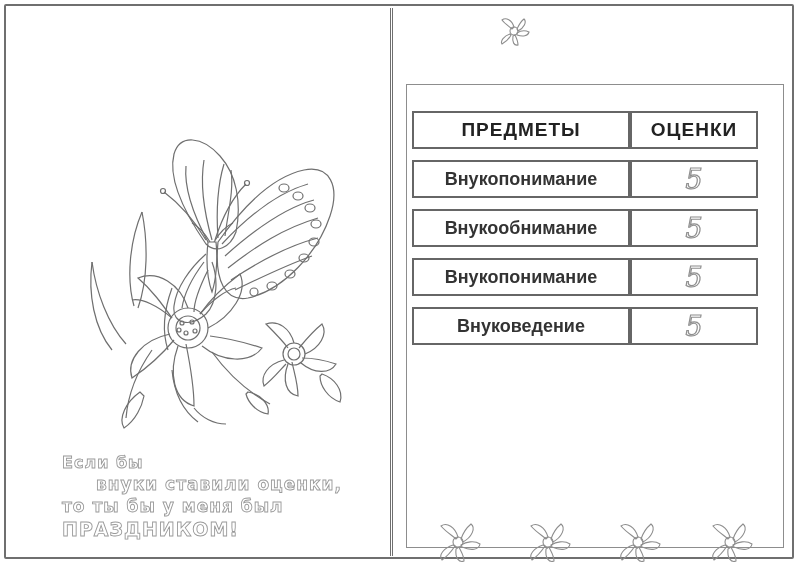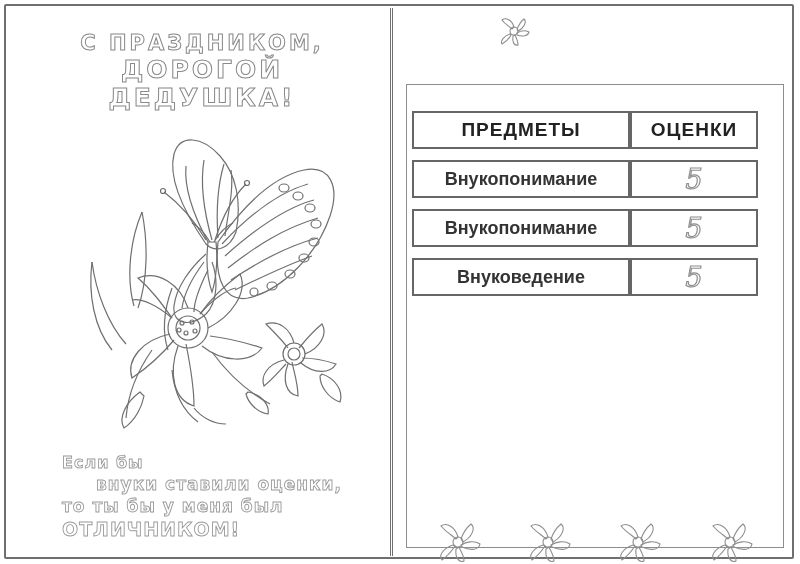--- a/index.html
+++ b/index.html
@@ -77,24 +77,20 @@
 </head>
 <body>
 
 <div class="page">
 
   <div class="frame"></div>
   <div class="fold"></div>
 
   <div class="left">
 
-    <div class="greeting">
-      <div class="l1">С ПРАЗДНИКОМ,</div>
-      <div class="l2">ДОРОГОЙ ДЕДУШКА!</div>
-    </div>
 
     <div class="drawing">
       <svg width="360" height="340" viewBox="0 0 360 340" fill="none" stroke="#6f6f6f" stroke-width="1.2">
 
         <g>
           <path d="M186 150 C184 168 185 186 190 200 C194 188 196 168 194 150 Z"></path>
           <path d="M188 150 C182 140 176 134 170 131"></path>
           <path d="M192 150 C198 140 204 134 211 131"></path>
 
           <path d="M184 148 C172 128 158 112 142 100"></path>
@@ -174,21 +170,21 @@
           <path d="M130 258 C116 278 106 302 104 326"></path>
           <path d="M172 316 C180 326 192 332 204 332"></path>
         </g>
       </svg>
     </div>
 
     <div class="bottom-text">
       <div class="bt1">Если бы</div>
       <div class="bt2">внуки ставили оценки,</div>
       <div class="bt3">то ты бы у меня был</div>
-      <div class="bt4">ОТЛИЧНИКОМ!</div>
+      <div class="bt4">ПРАЗДНИКОМ!</div>
     </div>
   </div>
 
   <div class="right">
 
     <div style="position:absolute;left:90px;top:4px;">
       <svg width="40" height="30" viewBox="0 0 40 30" fill="none" stroke="#8d8d8d" stroke-width="1.1">
         <circle cx="20" cy="15" r="4"></circle>
         <path d="M20 11 C18 4 12 1 8 4 C11 8 16 11 18 13 Z"></path>
         <path d="M24 15 C30 12 33 6 30 3 C26 6 24 11 23 13 Z"></path>
@@ -205,20 +201,24 @@
       <tbody>
           <tr>
         <td class="subject head">ПРЕДМЕТЫ</td>
         <td class="grade head">ОЦЕНКИ</td>
       </tr>
       <tr>
         <td class="subject">Внукопонимание</td>
         <td class="grade"><span class="grade-num">5</span></td>
       </tr>
       <tr>
+        <td class="subject">Внукообнимание</td>
+        <td class="grade"><span class="grade-num">5</span></td>
+      </tr>
+      <tr>
         <td class="subject">Внукопонимание</td>
         <td class="grade"><span class="grade-num">5</span></td>
       </tr>
       <tr>
         <td class="subject">Внуковедение</td>
         <td class="grade"><span class="grade-num">5</span></td>
       </tr>
     </tbody>
       </table>
 

